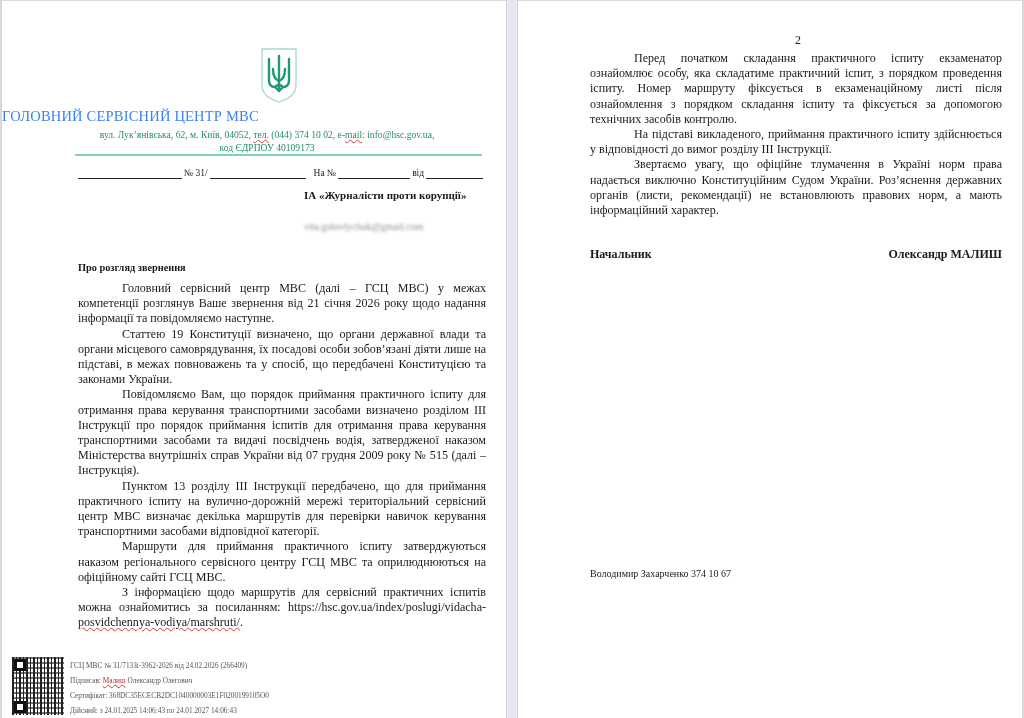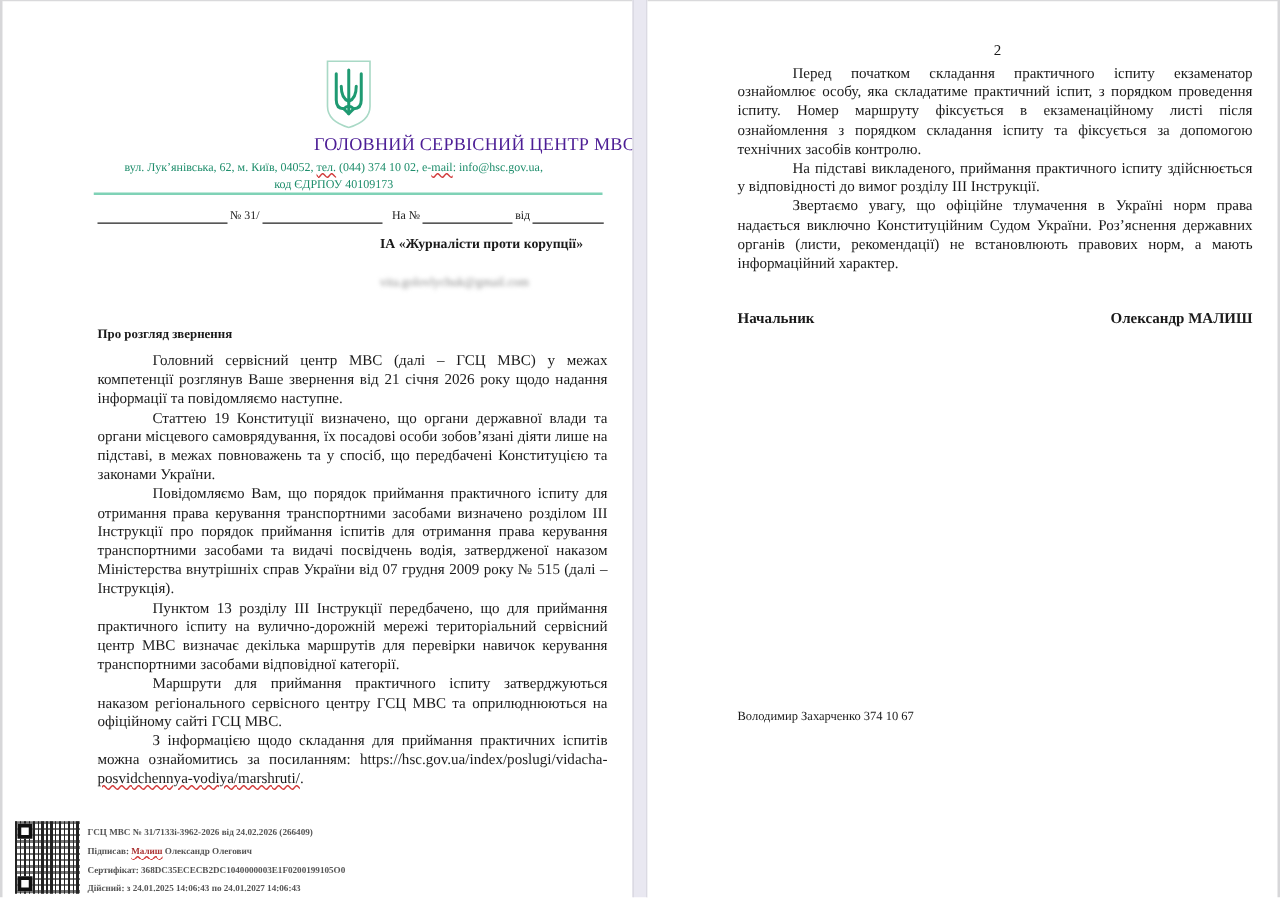--- a/index.html
+++ b/index.html
@@ -21,21 +21,21 @@
     background: #e9e8f1;
     border-left: 1px solid #d6d5de; border-right: 1px solid #d6d5de; box-sizing: border-box;
   }
 
   
   .coat {
     position: absolute; left: 258px; top: 46px; width: 38px; height: 56px;
   }
   .org-name {
     position: absolute; left: 0; width: 506px; top: 107px;
-    text-align: right; color: #4c1d95; font-size: 14.5px; letter-spacing: 0.2px;
+    text-align: left; color: #3b82f6; font-size: 14.5px; letter-spacing: 0.2px;
   }
   .org-address {
     position: absolute; left: 0; width: 506px; top: 127px;
     text-align: center; color: #1f8e6c; font-size: 9.6px; line-height: 13px; margin-left: 12px;
   }
   .org-address .spell { text-decoration: underline wavy #d23b3b; text-decoration-thickness: 1px; }
   .green-rule {
     position: absolute; left: 73px; width: 407px; top: 153px; height: 2px; background: #7fd2b6;
   }
   .ref-line {
@@ -71,21 +71,21 @@
   .sig-row {
     position: absolute; left: 72px; width: 412px; top: 246px; display: flex; justify-content: space-between;
     font-weight: bold; font-size: 12px;
   }
   .executor {
     position: absolute; left: 72px; top: 567px; font-size: 10px;
   }
 
   
   .stamp {
-    position: absolute; left: 10px; top: 655px; width: 460px; height: 60px; font-weight: bold;
+    position: absolute; left: 10px; top: 655px; width: 460px; height: 60px;
   }
   .qr {
     position: absolute; left: 0; top: 1px; width: 52px; height: 58px;
     background:
       repeating-linear-gradient(90deg, #222 0 2px, transparent 2px 4px, #222 4px 5px, transparent 5px 7px),
       repeating-linear-gradient(0deg, #fff 0 1px, transparent 1px 3px, #fff 3px 5px);
     background-color: #777;
   }
   .qr::before, .qr::after {
     content: ""; position: absolute; width: 12px; height: 12px; border: 3px solid #111; background: #fff; box-sizing: border-box;
@@ -135,21 +135,21 @@
   <div class="recipient-email">vita.golovlychuk@gmail.com</div>
 
   <div class="subject">Про розгляд звернення</div>
 
   <div class="body-text">
     <p>Головний сервісний центр МВС (далі – ГСЦ МВС) у межах компетенції розглянув Ваше звернення від 21 січня 2026 року щодо надання інформації та повідомляємо наступне.</p>
     <p>Статтею 19 Конституції визначено, що органи державної влади та органи місцевого самоврядування, їх посадові особи зобов’язані діяти лише на підставі, в межах повноважень та у спосіб, що передбачені Конституцією та законами України.</p>
     <p>Повідомляємо Вам, що порядок приймання практичного іспиту для отримання права керування транспортними засобами визначено розділом ІІІ Інструкції про порядок приймання іспитів для отримання права керування транспортними засобами та видачі посвідчень водія, затвердженої наказом Міністерства внутрішніх справ України від 07 грудня 2009 року № 515 (далі – Інструкція).</p>
     <p>Пунктом 13 розділу ІІІ Інструкції передбачено, що для приймання практичного іспиту на вулично-дорожній мережі територіальний сервісний центр МВС визначає декілька маршрутів для перевірки навичок керування транспортними засобами відповідної категорії.</p>
     <p>Маршрути для приймання практичного іспиту затверджуються наказом регіонального сервісного центру ГСЦ МВС та оприлюднюються на офіційному сайті ГСЦ МВС.</p>
-    <p><span>З інформацією щодо складання для приймання практичних іспитів можна ознайомитись за посиланням: https://hsc.gov.ua/index/poslugi/vidacha-</span><span class="url-wrap">posvidchennya-vodiya/marshruti/</span><span>.</span></p>
+    <p><span>З інформацією щодо маршрутів для сервісний практичних іспитів можна ознайомитись за посиланням: https://hsc.gov.ua/index/poslugi/vidacha-</span><span class="url-wrap">posvidchennya-vodiya/marshruti/</span><span>.</span></p>
   </div>
 
   <div class="stamp">
     <div class="qr"></div>
     <div class="stamp-lines">
       <div>ГСЦ МВС № 31/713Зі-3962-2026 від 24.02.2026 (266409)</div>
       <div><span>Підписав: </span><span class="spell">Малиш</span><span> Олександр Олегович</span></div>
       <div>Сертифікат: 368DC35ECECB2DC1040000003E1F0200199105О0</div>
       <div>Дійсний: з 24.01.2025 14:06:43 по 24.01.2027 14:06:43</div>
     </div>

